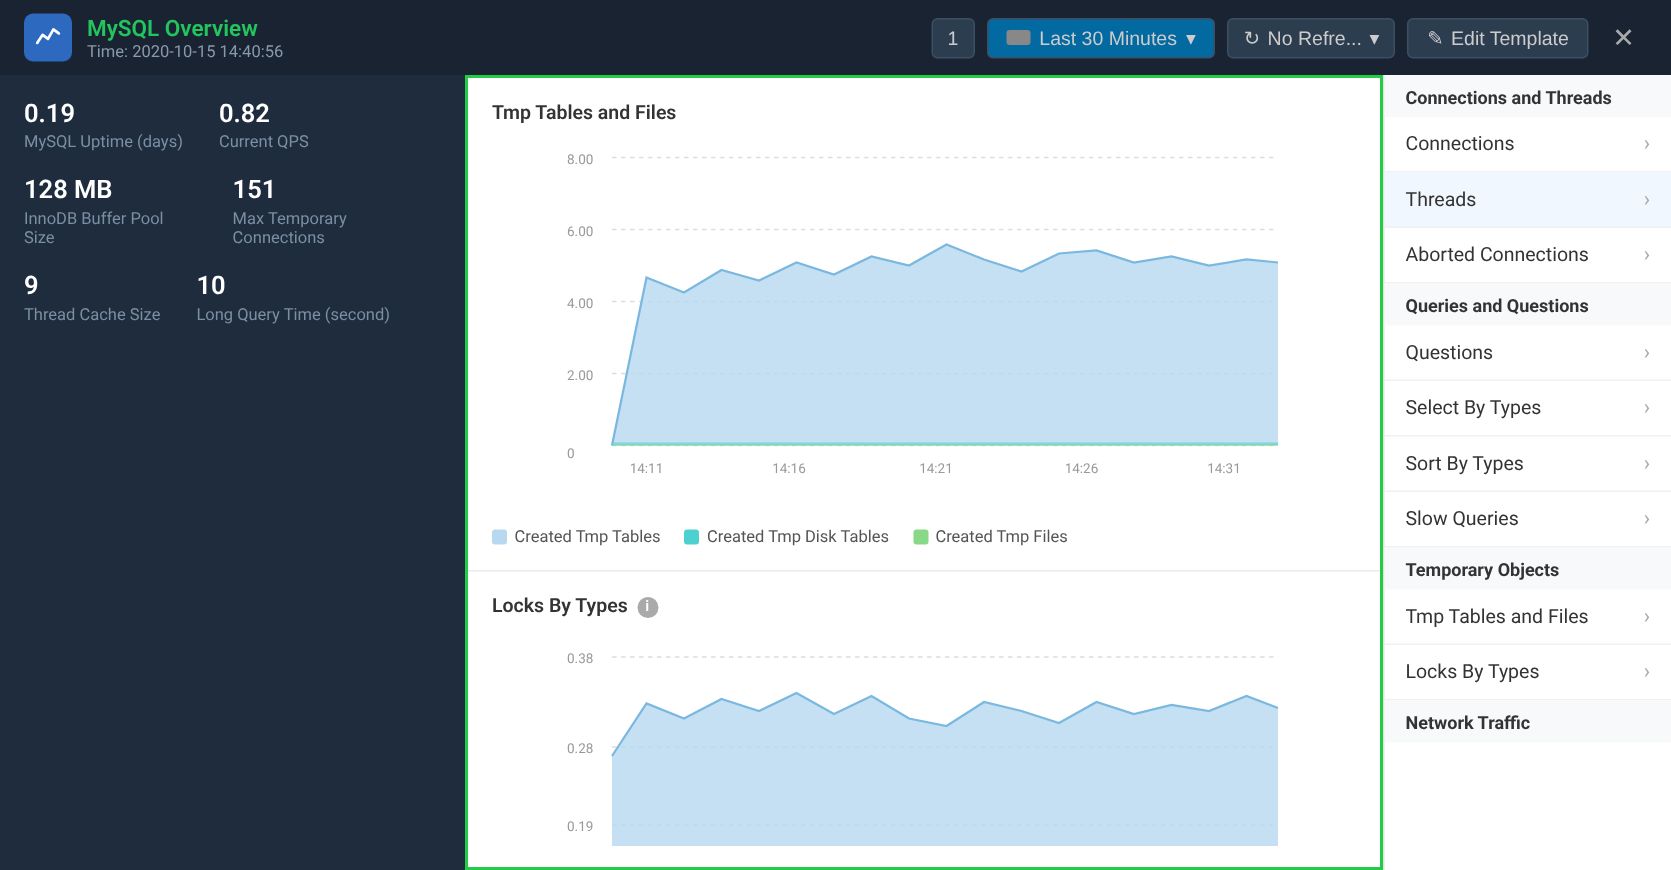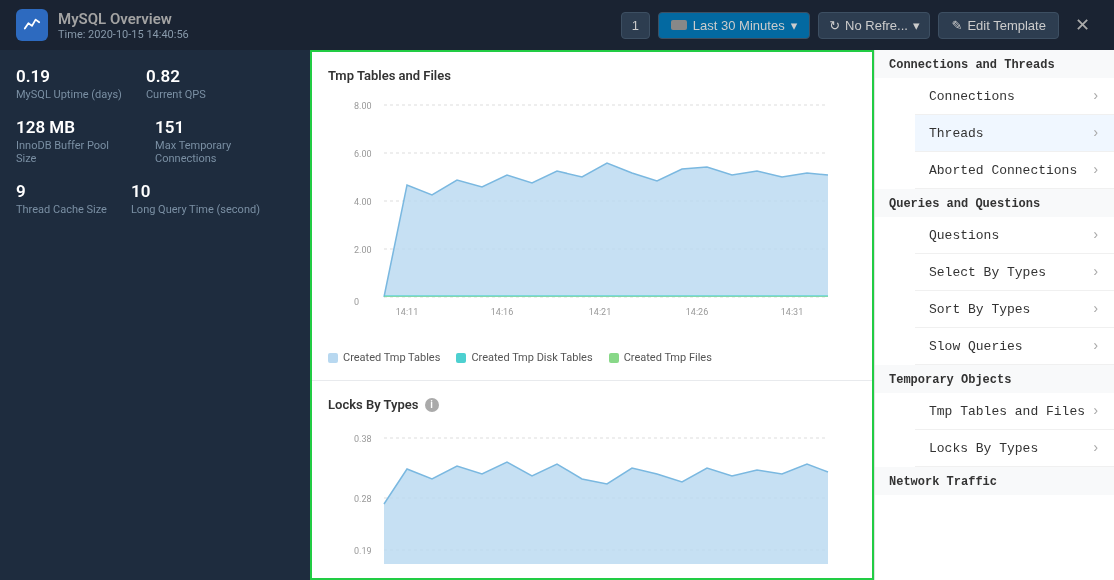--- a/index.html
+++ b/index.html
@@ -33,21 +33,21 @@
       height: 32px;
       background: #2d6abf;
       border-radius: 6px;
       display: flex;
       align-items: center;
       justify-content: center;
     }
     .app-icon svg { width: 18px; height: 18px; }
     .title-block { display: flex; flex-direction: column; }
     .app-title {
-      color: #a3a3a3;
+      color: #22c55e;
       font-size: 15px;
       font-weight: 600;
     }
     .app-subtitle {
       color: #8899aa;
       font-size: 11px;
     }
     .header-controls {
       display: flex;
       align-items: center;
@@ -192,42 +192,40 @@
       gap: 5px;
     }
     .legend-dot {
       width: 10px;
       height: 10px;
       border-radius: 2px;
     }
 
     
     .right-panel {
-      width: 240px;
+      width: 192px;
       flex-shrink: 0;
       background: #ffffff;
       border-left: 1px solid #e0e0e0;
       overflow-y: auto;
-      font-family: Liberation Mono, monospace;
     }
     .panel-section-title {
       font-size: 12px;
       font-weight: 700;
       color: #333;
       padding: 8px 14px 6px 14px;
       background: #f8f9fa;
     }
     .panel-item {
       display: flex;
       align-items: center;
       justify-content: space-between;
       padding: 10px 14px;
       border-bottom: 1px solid #f0f0f0;
       cursor: pointer;
-      margin-left: 40px;
     }
     .panel-item-label {
       font-size: 13px;
       color: #333;
     }
     .panel-item-arrow {
       color: #aaa;
       font-size: 14px;
     }
     .panel-item.highlighted {

